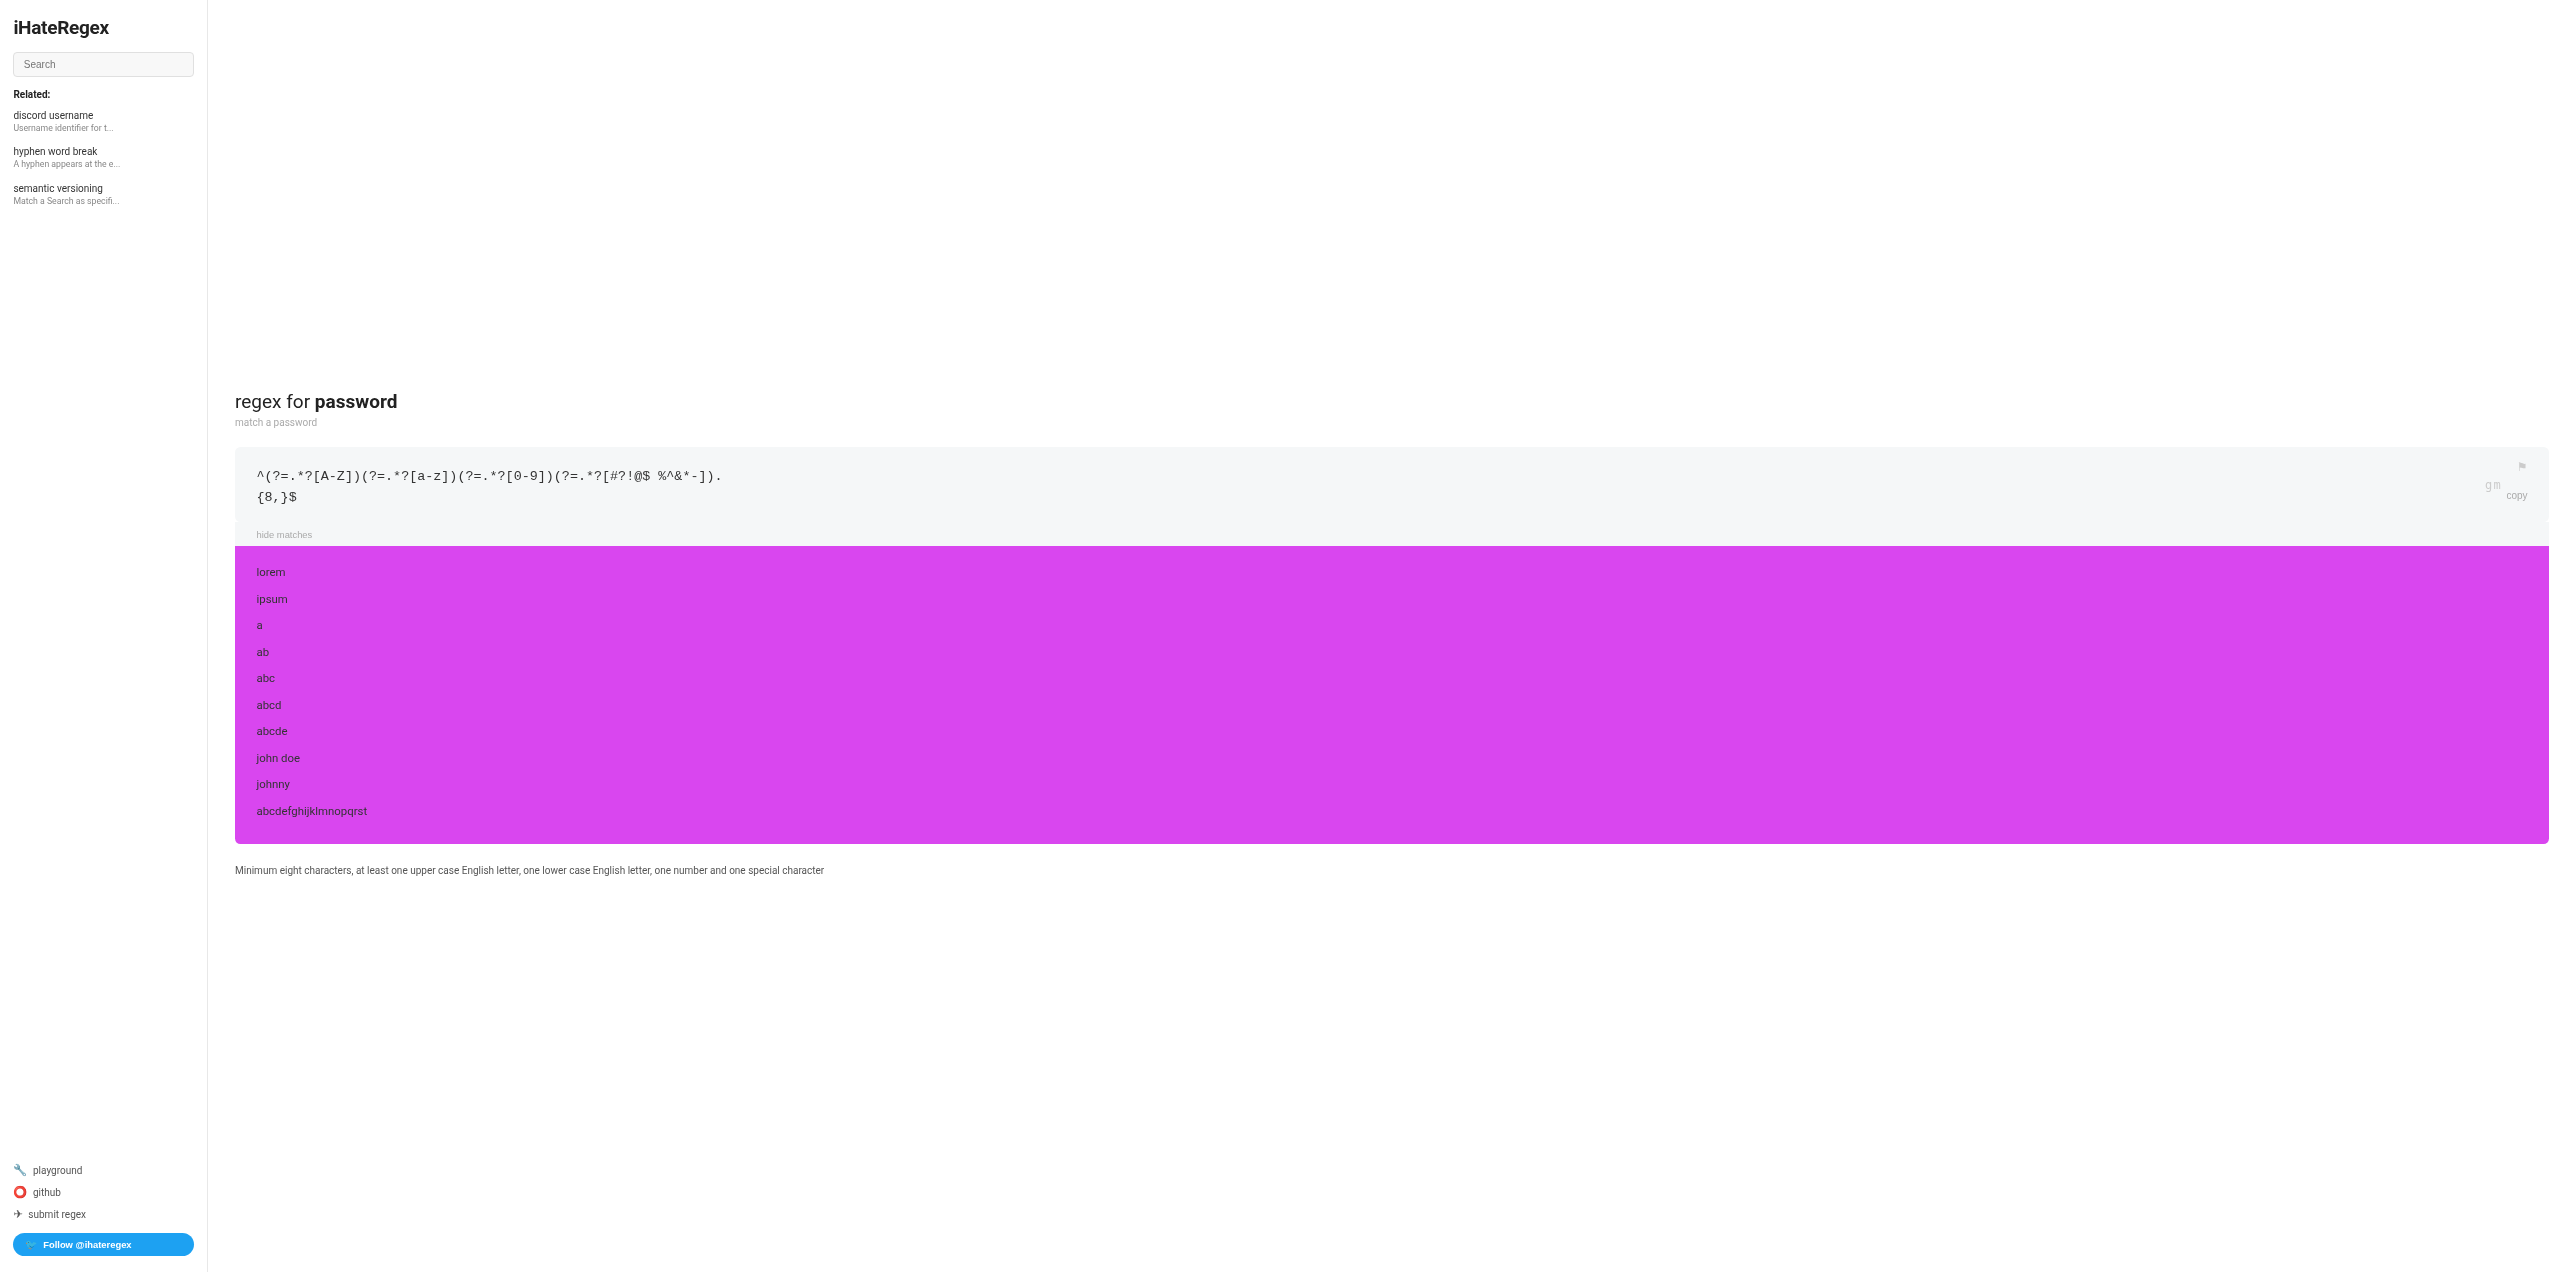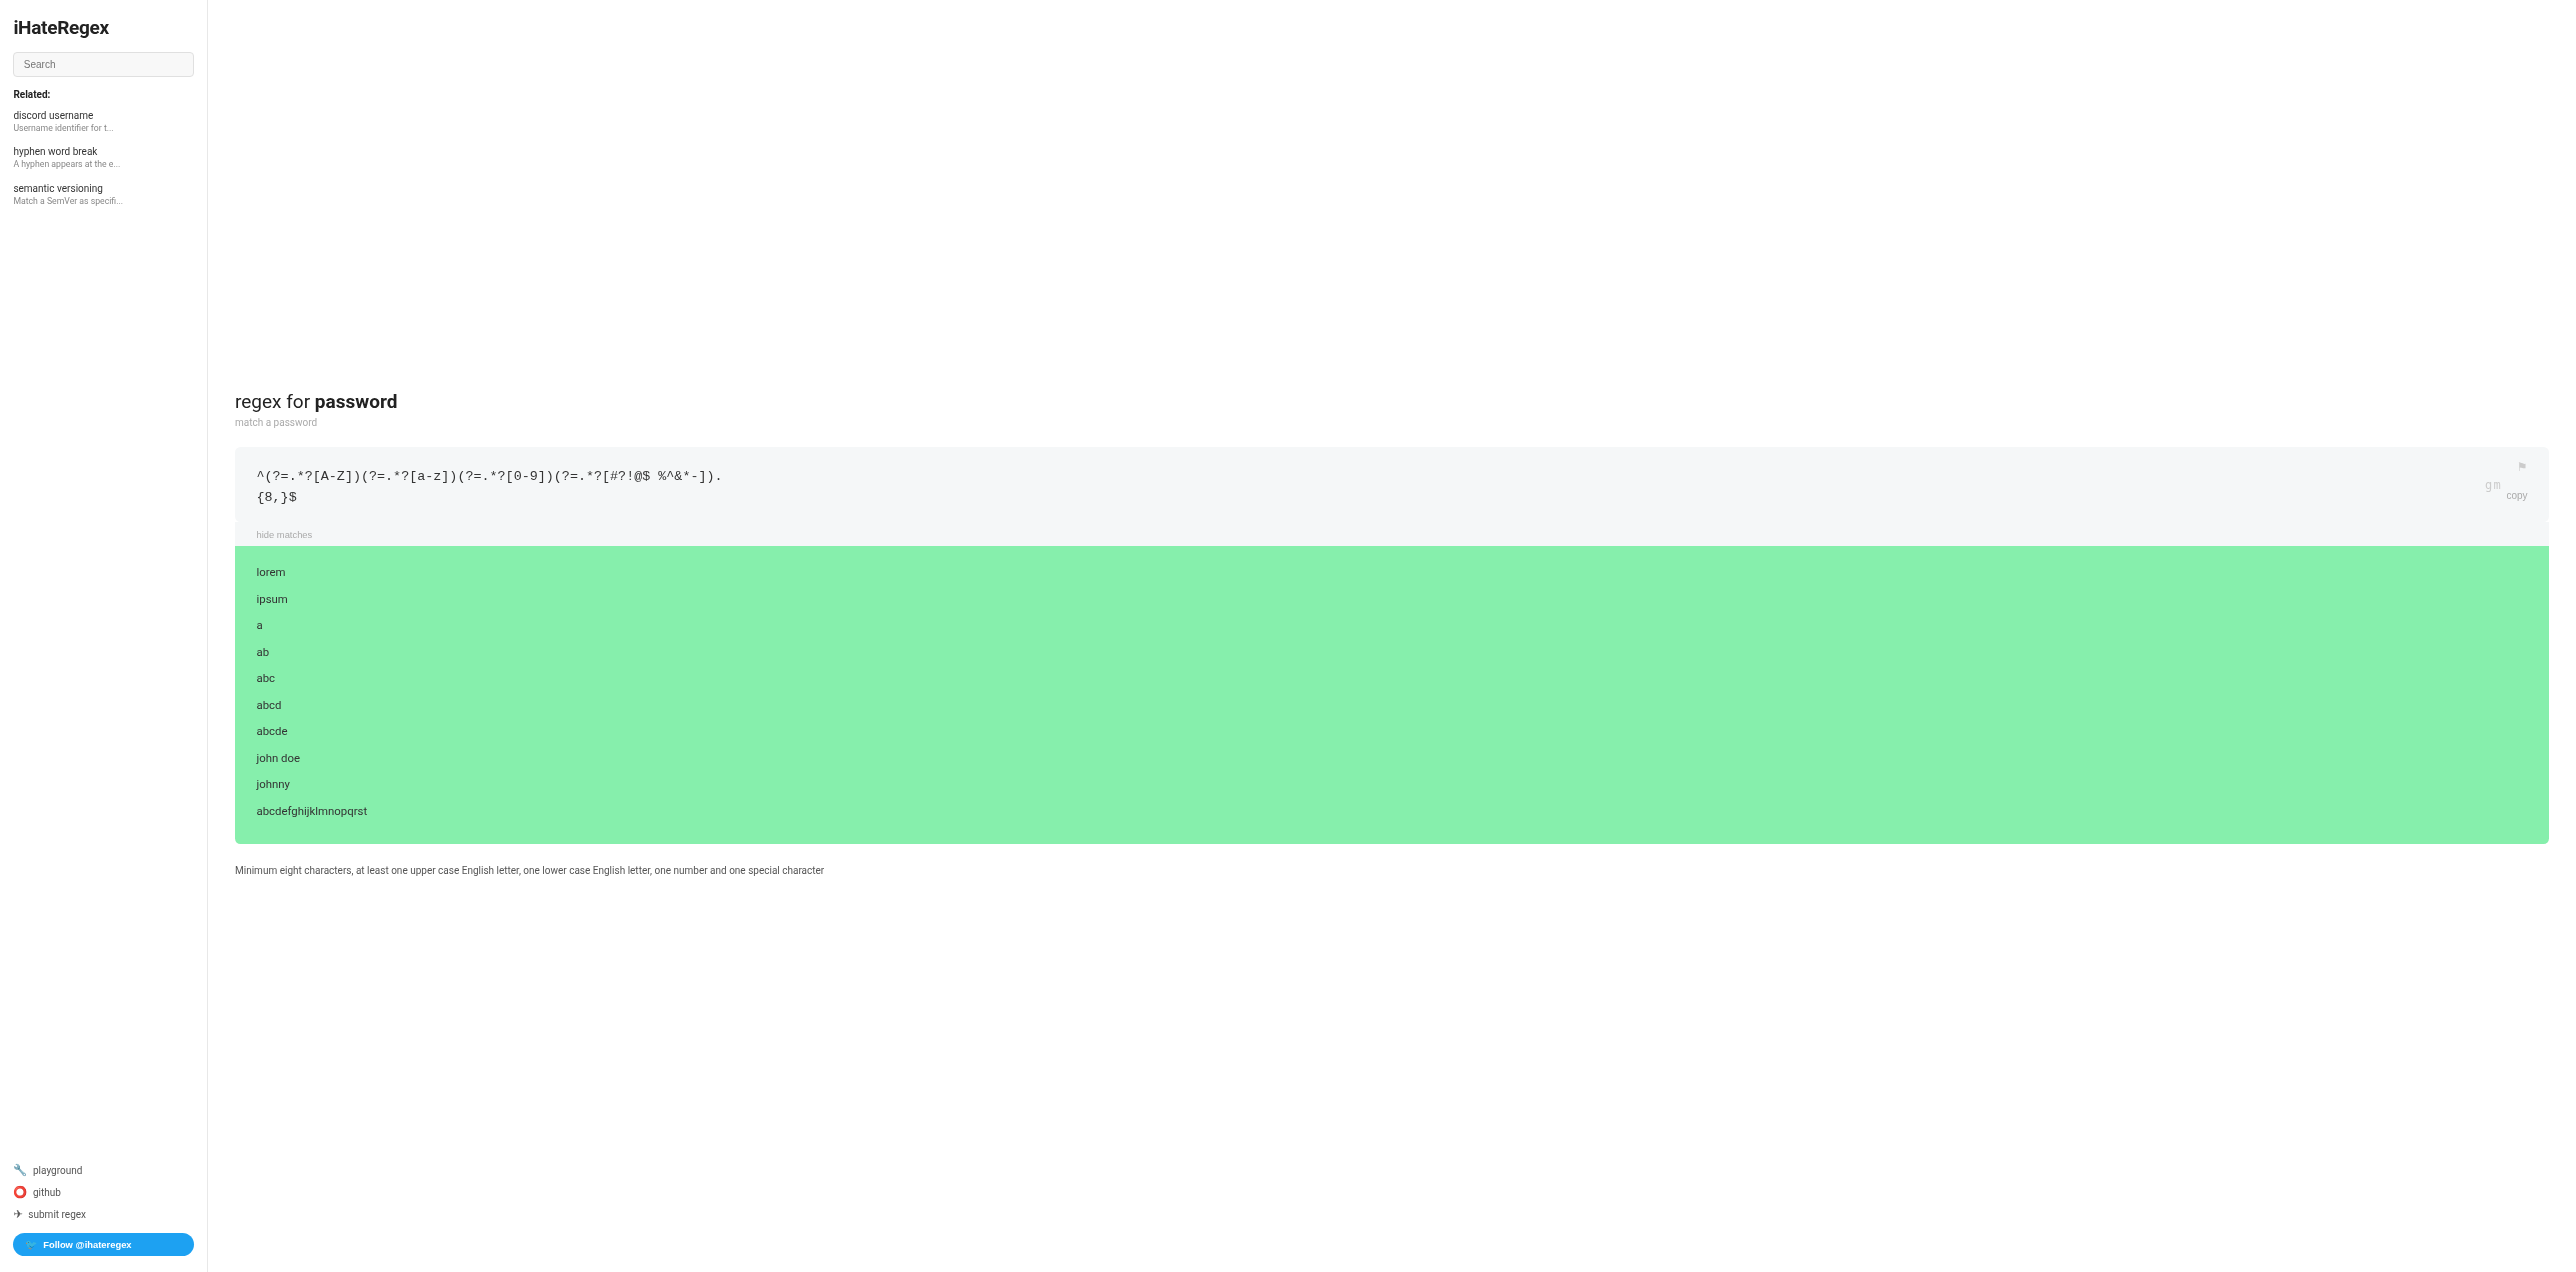--- a/index.html
+++ b/index.html
@@ -175,21 +175,21 @@
       cursor: pointer;
       padding: 6.7px 0 6.7px 21.5px;
       background: #f5f7f8;
       width: 100%;
       border: none;
       text-align: left;
     }
 
     
     #match-area {
-      background: #86efac;
+      background: #d946ef;
       border-radius: 0 0 5.4px 5.4px;
       padding: 13.4px 21.5px 20px 21.5px;
       min-height: 255px;
     }
     .match-line {
       font-size: 11.4px;
       color: #333;
       padding: 4.7px 0;
       line-height: 1.5;
     }
@@ -224,21 +224,21 @@
   <div class="related-item">
       <div class="related-item-title">discord username</div>
       <div class="related-item-desc">Username identifier for t...</div>
     </div>
       <div class="related-item">
       <div class="related-item-title">hyphen word break</div>
       <div class="related-item-desc">A hyphen appears at the e...</div>
     </div>
       <div class="related-item">
       <div class="related-item-title">semantic versioning</div>
-      <div class="related-item-desc">Match a SemVer as specifi...</div>
+      <div class="related-item-desc">Match a Search as specifi...</div>
     </div>
     </div>
 
   <div class="sidebar-spacer"></div>
 
   <div class="sidebar-bottom-links">
 
   <a class="sidebar-link" href="#">
       <span class="link-icon">🔧</span>
       <span>playground</span>

